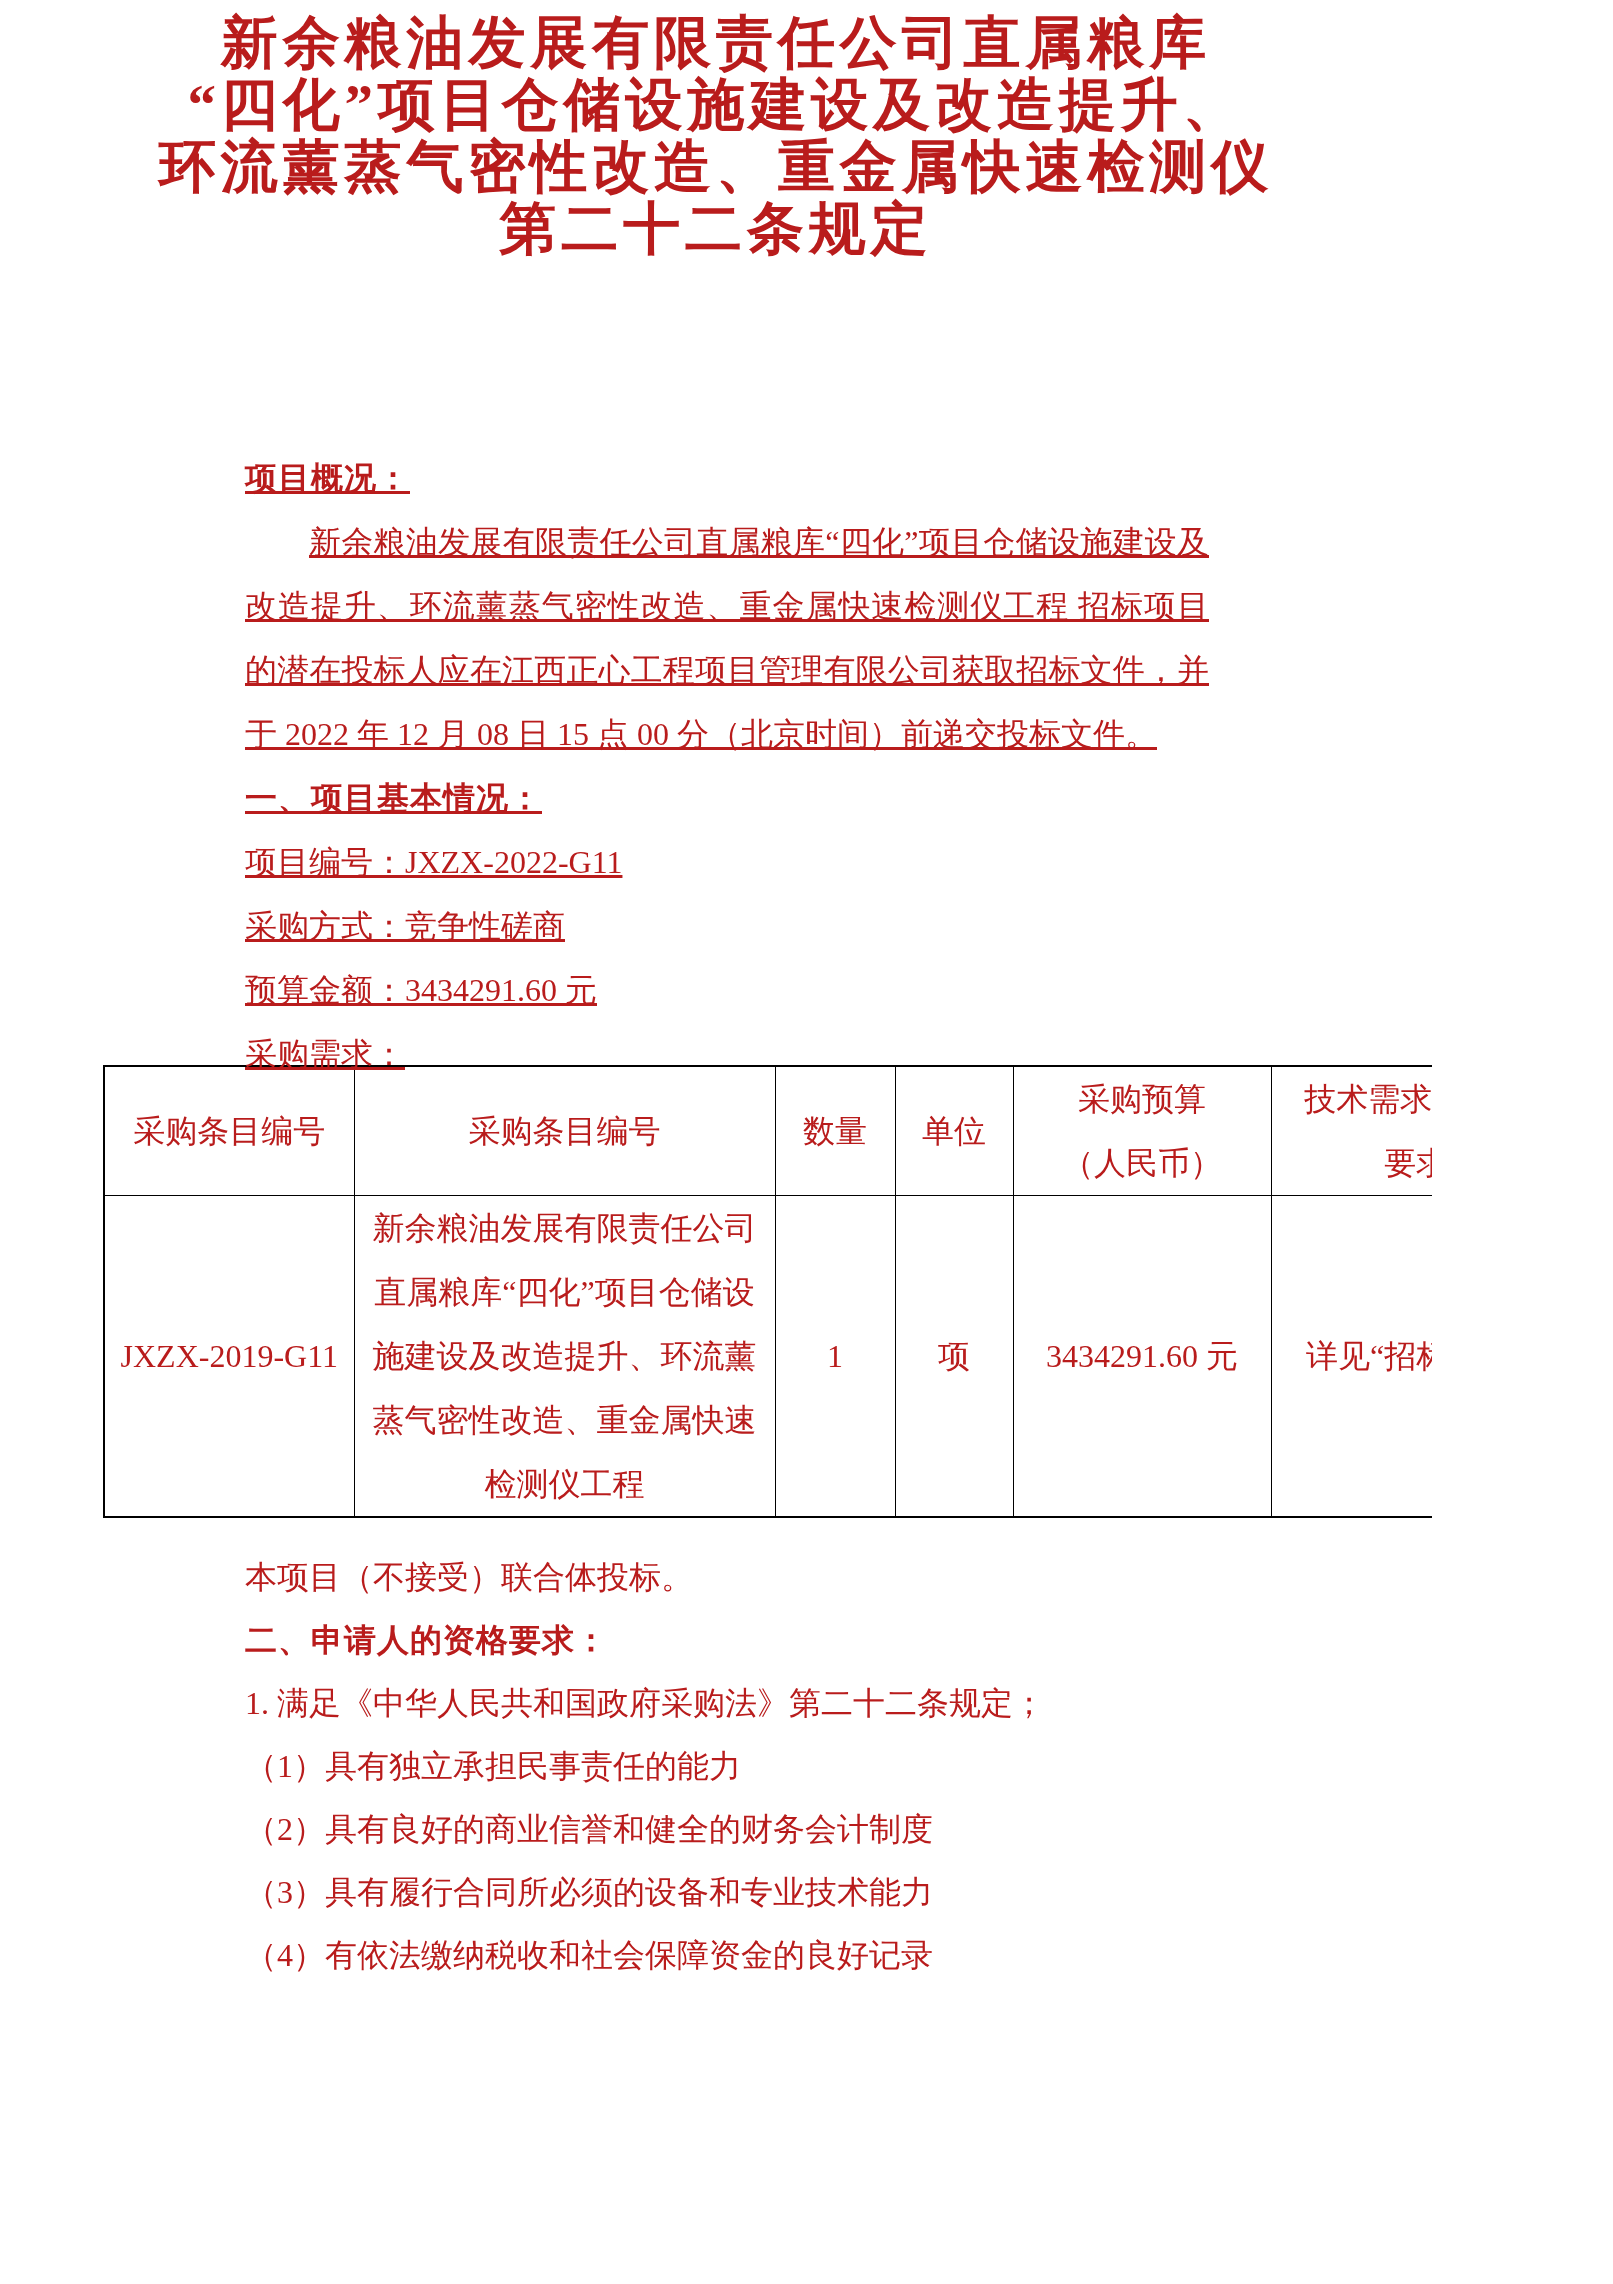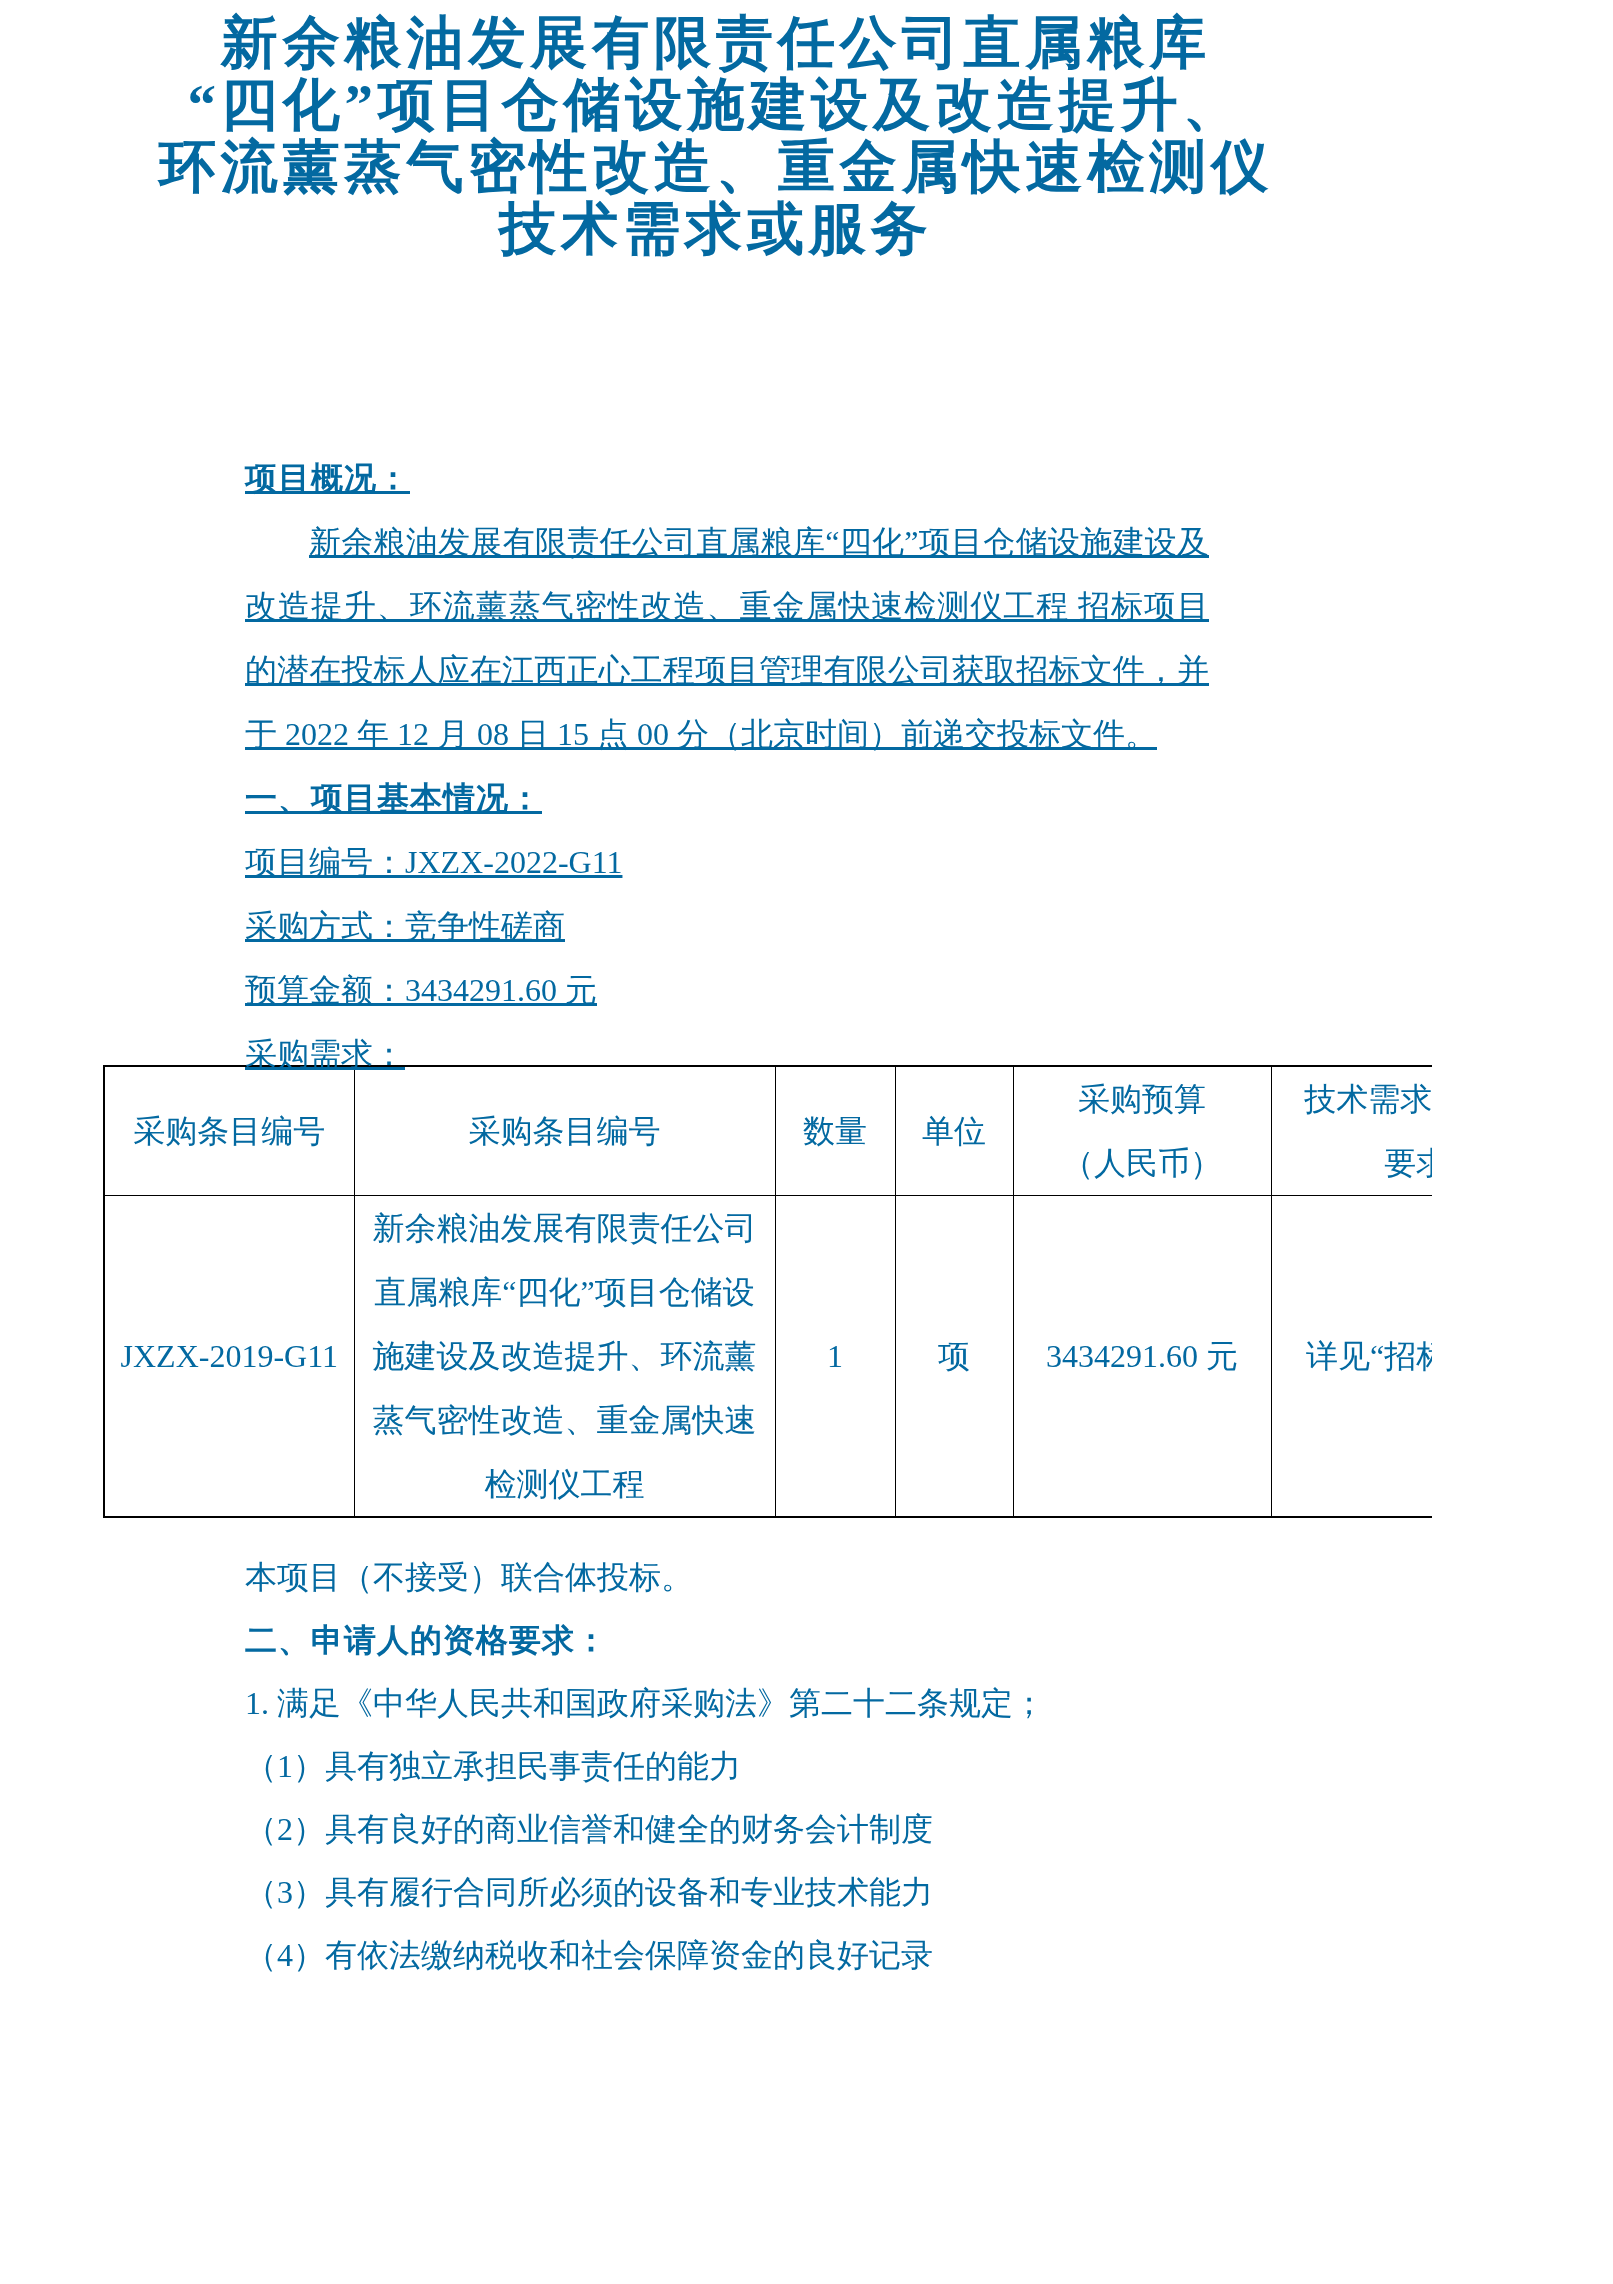--- a/index.html
+++ b/index.html
@@ -1,21 +1,21 @@
 <!DOCTYPE html>
 <html><head>
 <meta charset="utf-8">
 <style>
   html, body { margin: 0; padding: 0; background: #ffffff; }
   .page {
     position: relative;
     width: 1432px;
     height: 2285px;
     background: #ffffff;
-    color: #0369a1;
+    color: #b91c1c;
     overflow: hidden;
     font-family: "Liberation Serif", "DejaVu Serif", serif;
   }
   
   .title-block {
     padding-top: 11.8px;
     text-align: center;
     font-weight: bold;
     font-size: 57px;
     line-height: 62px;
@@ -70,21 +70,21 @@
 </style>
 </head>
 <body>
 
 <div class="page">
 
   <header class="title-block">
     <div>新余粮油发展有限责任公司直属粮库</div>
     <div>“四化”项目仓储设施建设及改造提升、</div>
     <div>环流薰蒸气密性改造、重金属快速检测仪</div>
-    <div>技术需求或服务</div>
+    <div>第二十二条规定</div>
   </header>
 
   <section class="content-a">
     <p class="heading overview-heading">项目概况：</p>
     <p class="para-indent">新余粮油发展有限责任公司直属粮库“四化”项目仓储设施建设及改造提升、环流薰蒸气密性改造、重金属快速检测仪工程 招标项目的潜在投标人应在江西正心工程项目管理有限公司获取招标文件，并于 2022 年 12 月 08 日 15 点 00 分（北京时间）前递交投标文件。</p>
     <p class="heading">一、项目基本情况：</p>
     <p>项目编号：JXZX-2022-G11</p>
     <p>采购方式：竞争性磋商</p>
     <p>预算金额：3434291.60 元</p>
     <p>采购需求：</p>

